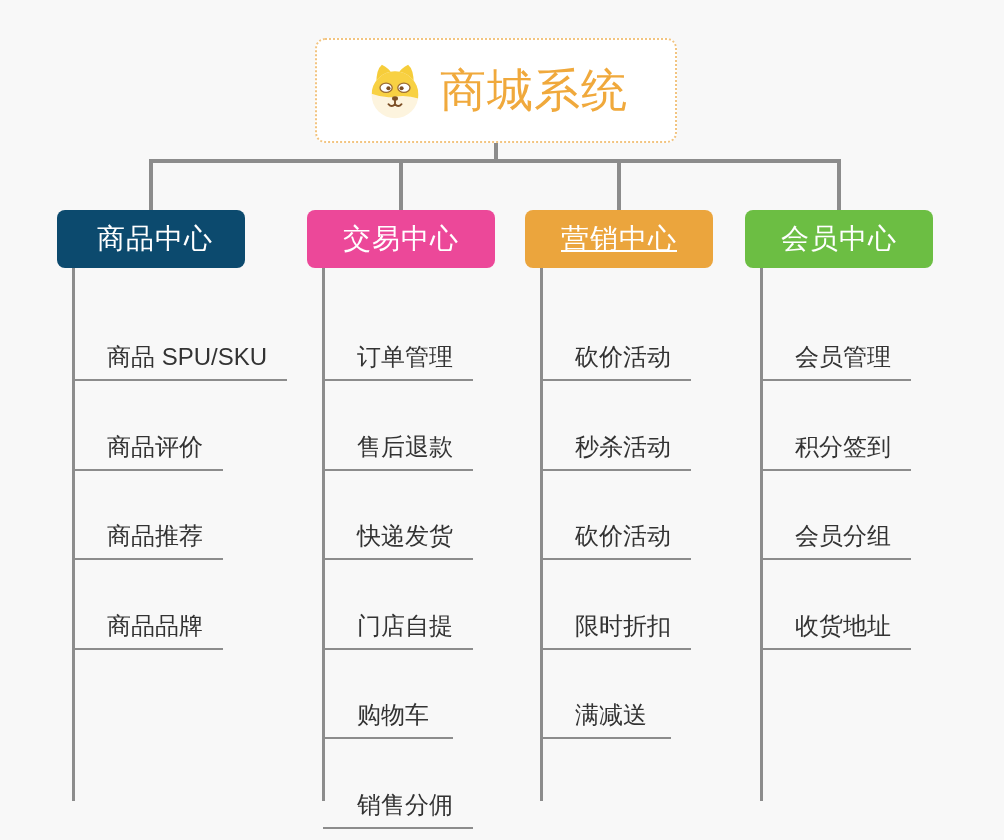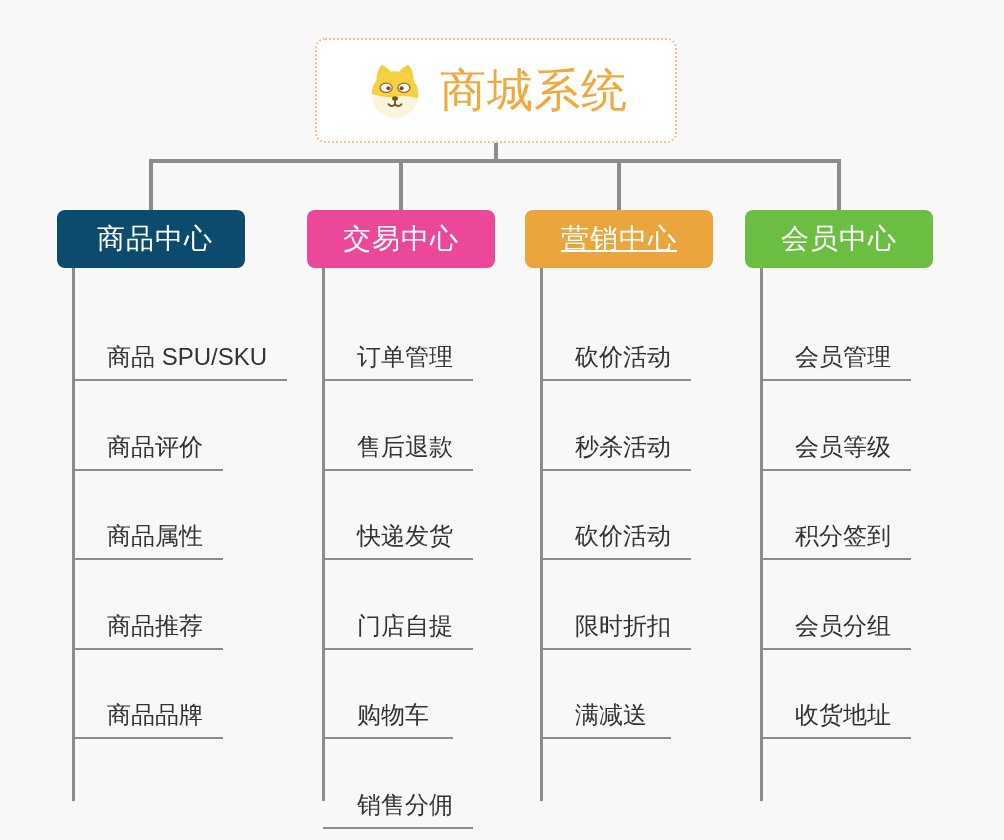--- a/index.html
+++ b/index.html
@@ -110,21 +110,20 @@
     </svg>
     <span class="root-title">商城系统</span>
   </div>
 
   <div class="branch branch-1">
     <div class="branch-box bg-blue" style="background-color: #0c4a6e; padding-left: 8px;">商品中心</div>
     <div class="branch-spine"></div>
     <div class="items">
       <div class="leaf">商品 SPU/SKU</div>
       <div class="leaf">商品评价</div>
-      <div class="leaf">商品属性</div>
       <div class="leaf">商品推荐</div>
       <div class="leaf">商品品牌</div>
     </div>
   </div>
 
   <div class="branch branch-2">
     <div class="branch-box bg-red" style="background-color: #ec4899;">交易中心</div>
     <div class="branch-spine"></div>
     <div class="items">
       <div class="leaf">订单管理</div>
@@ -146,20 +145,19 @@
       <div class="leaf">限时折扣</div>
       <div class="leaf">满减送</div>
     </div>
   </div>
 
   <div class="branch branch-4">
     <div class="branch-box bg-green" style="background-color: rgb(108, 190, 67); text-align: center;">会员中心</div>
     <div class="branch-spine"></div>
     <div class="items">
       <div class="leaf">会员管理</div>
-      <div class="leaf">会员等级</div>
       <div class="leaf">积分签到</div>
       <div class="leaf">会员分组</div>
       <div class="leaf">收货地址</div>
     </div>
   </div>
 
 </div>
 
 </body></html>

